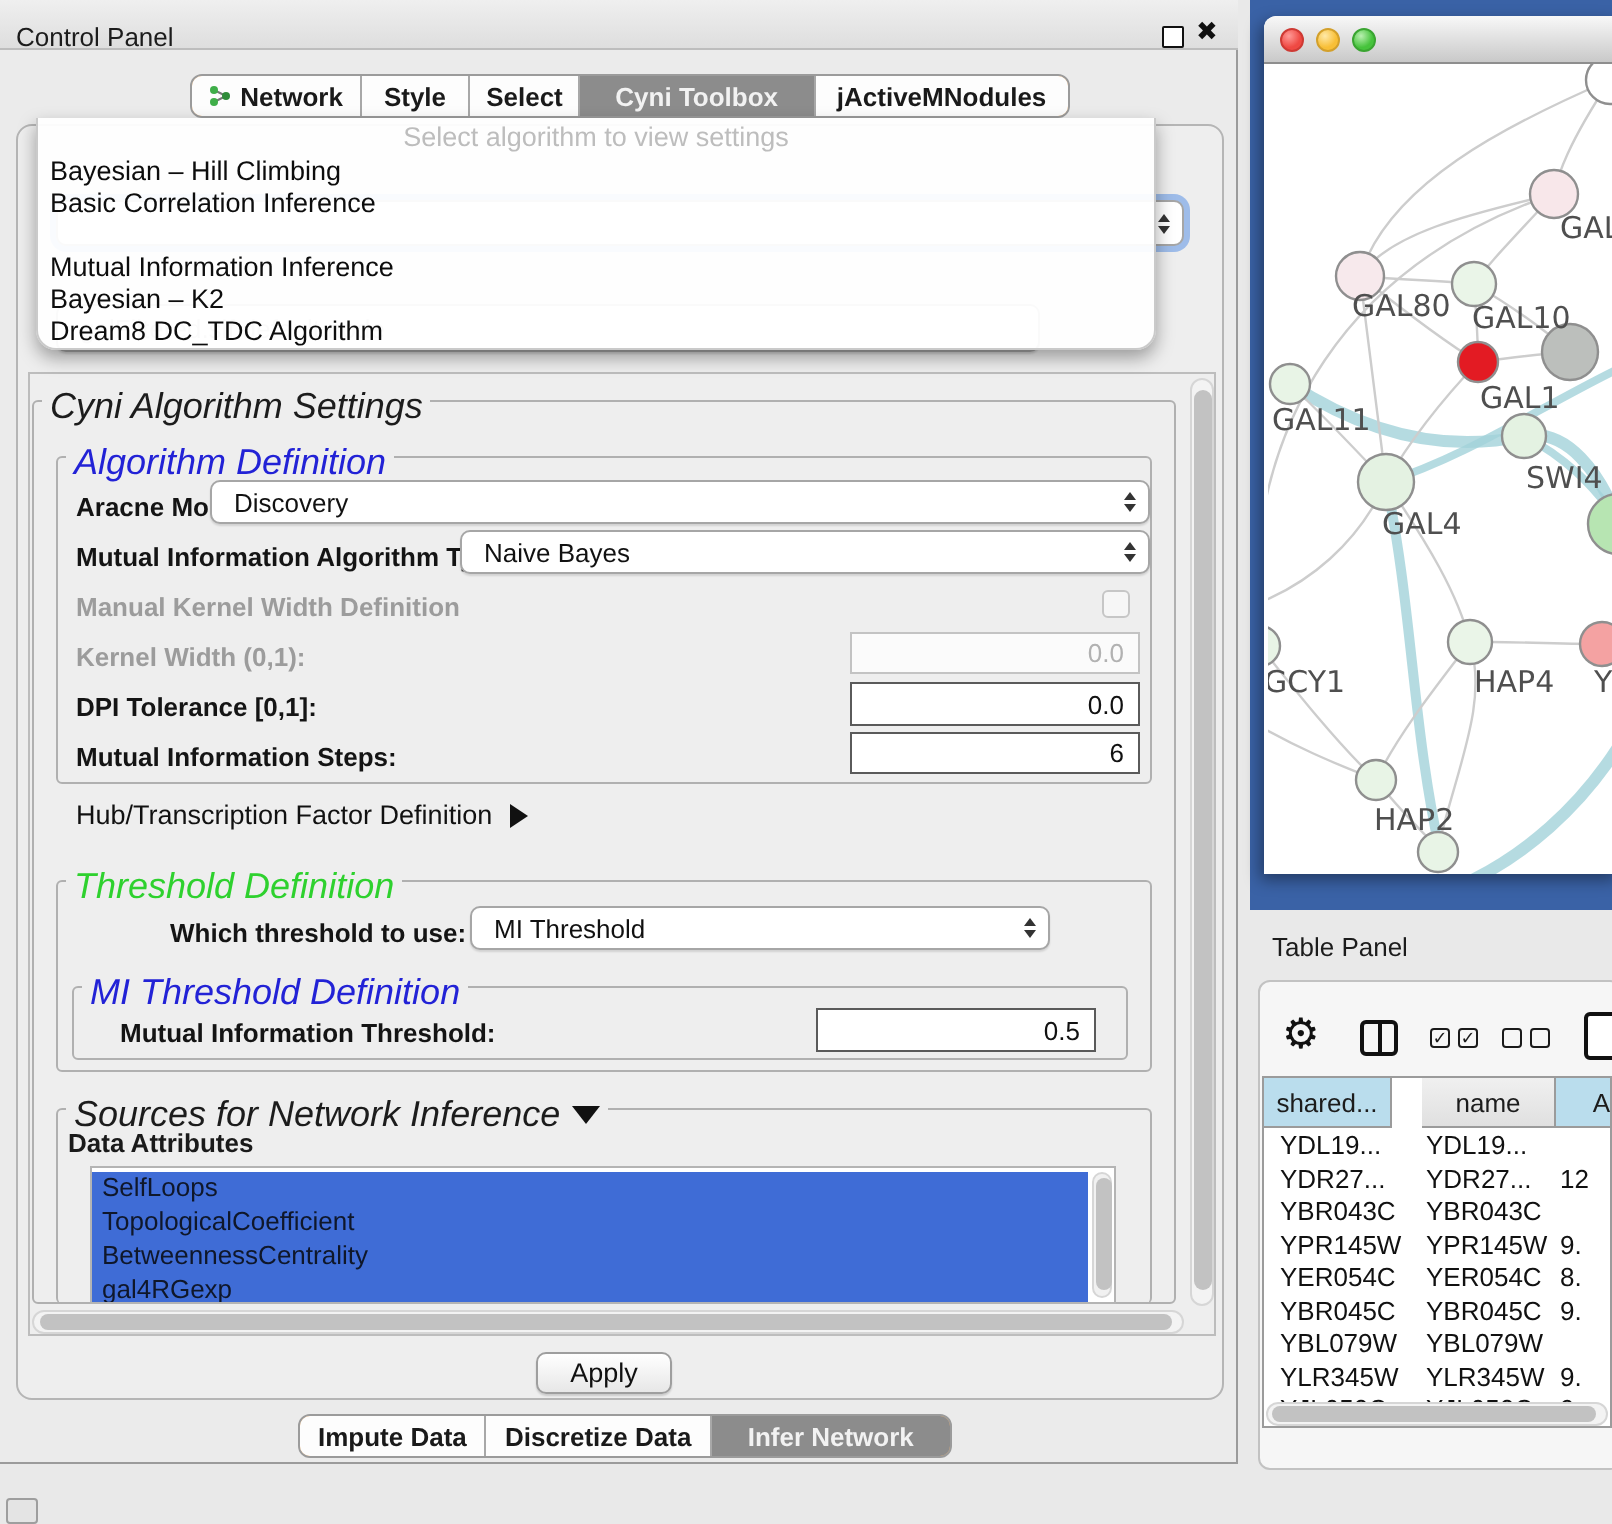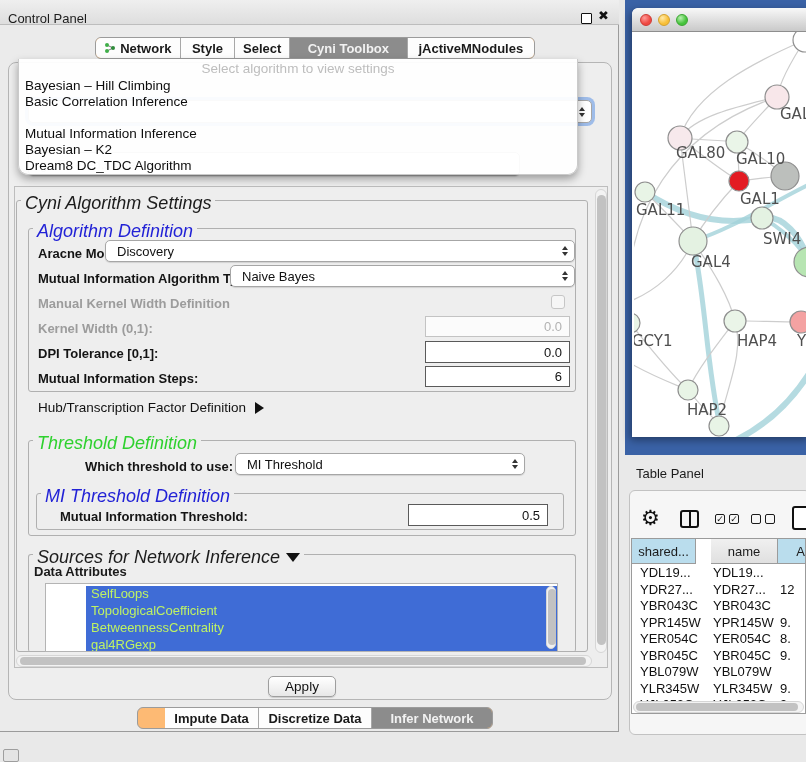--- a/index.html
+++ b/index.html
@@ -20,21 +20,21 @@
   #cp-float{left:581px;top:13px;width:9px;height:9px;border:1.6px solid #111;background:#fff;border-radius:1px;}
   #cp-close{left:598px;top:8px;font-size:13px;font-weight:bold;color:#111;}
 
   
   .seg-bar{top:37px;height:22px;display:flex;border:1px solid #9b9b9b;border-radius:6px;overflow:hidden;background:#fdba74;box-sizing:border-box;}
   .seg{display:flex;align-items:center;justify-content:center;font-size:13px;font-weight:600;color:#1a1a1a;
     border-right:1px solid #a8a8a8;box-sizing:border-box;background:#fdfdfd;gap:4px;}
   .seg:last-child{border-right:none;}
   .seg.selected{background:#8c8c8c;color:#f2f2f2;}
   #top-tabs{left:95px;width:440px;}
-  #bottom-tabs{left:137px;top:707px;width:356px;justify-content:flex-end;}
+  #bottom-tabs{left:149px;top:707px;width:327px;}
 
   
   #inner-panel{left:8px;top:62px;width:604px;height:638px;background:#eeeeee;
     border:1px solid #b5b5b5;border-radius:8px;box-sizing:border-box;}
 
   
   .combo{background:#fff;border:1px solid #a6a6a6;border-radius:5px;box-sizing:border-box;
     display:flex;align-items:center;padding-left:11px;font-size:13px;color:#111;
     box-shadow:0 1px 1px rgba(0,0,0,0.12);}
   .combo .stepper{position:absolute;right:6px;top:50%;transform:translateY(-50%);
@@ -105,21 +105,21 @@
   .tri-right{width:0;height:0;border-top:6px solid transparent;border-bottom:6px solid transparent;border-left:9px solid #111;}
   .tri-down{width:0;height:0;border-left:7px solid transparent;border-right:7px solid transparent;border-top:9px solid #111;}
 
   #lbl-which{left:85px;top:459px;}
   #combo-which{left:235px;top:453px;width:290px;height:22px;}
   #lbl-mithresh{left:60px;top:509px;}
   #field-mithresh{left:408px;top:504px;width:140px;height:22px;border-width:1.5px;}
 
   #lbl-dataattr{left:34px;top:564px;font-size:13px;font-weight:bold;}
   #attr-list{left:45px;top:583px;width:513px;height:69px;background:#fff;border:1px solid #b4b4b4;box-sizing:border-box;overflow:hidden;}
-  .attr-item{position:absolute;left:0;width:498px;height:17px;color:#bef264;font-size:13px;padding-left:5px;box-sizing:border-box;white-space:nowrap;margin-left:40px;}
+  .attr-item{position:absolute;left:0;width:498px;height:17px;color:#0f172a;font-size:13px;padding-left:5px;box-sizing:border-box;white-space:nowrap;}
   #attr-vscroll{position:absolute;left:500px;top:2px;width:10px;height:63px;background:#f1f1f1;border-radius:5px;}
   #attr-vscroll .vthumb{top:2px;height:56px;left:1px;width:8px;}
 
   #apply-btn{left:268px;top:676px;width:68px;height:21px;border:1px solid #9e9e9e;border-radius:5px;
     background:linear-gradient(#ffffff,#e7e7e7);display:flex;align-items:center;justify-content:center;
     font-size:13.5px;color:#111;box-sizing:border-box;box-shadow:0 1px 1px rgba(0,0,0,0.15);}
 
   
   #canvas-blue{left:625px;top:0;width:181px;height:455px;}
   #net-window{left:632px;top:8px;width:178px;height:429px;background:#fff;border-radius:6px 0 0 0;

